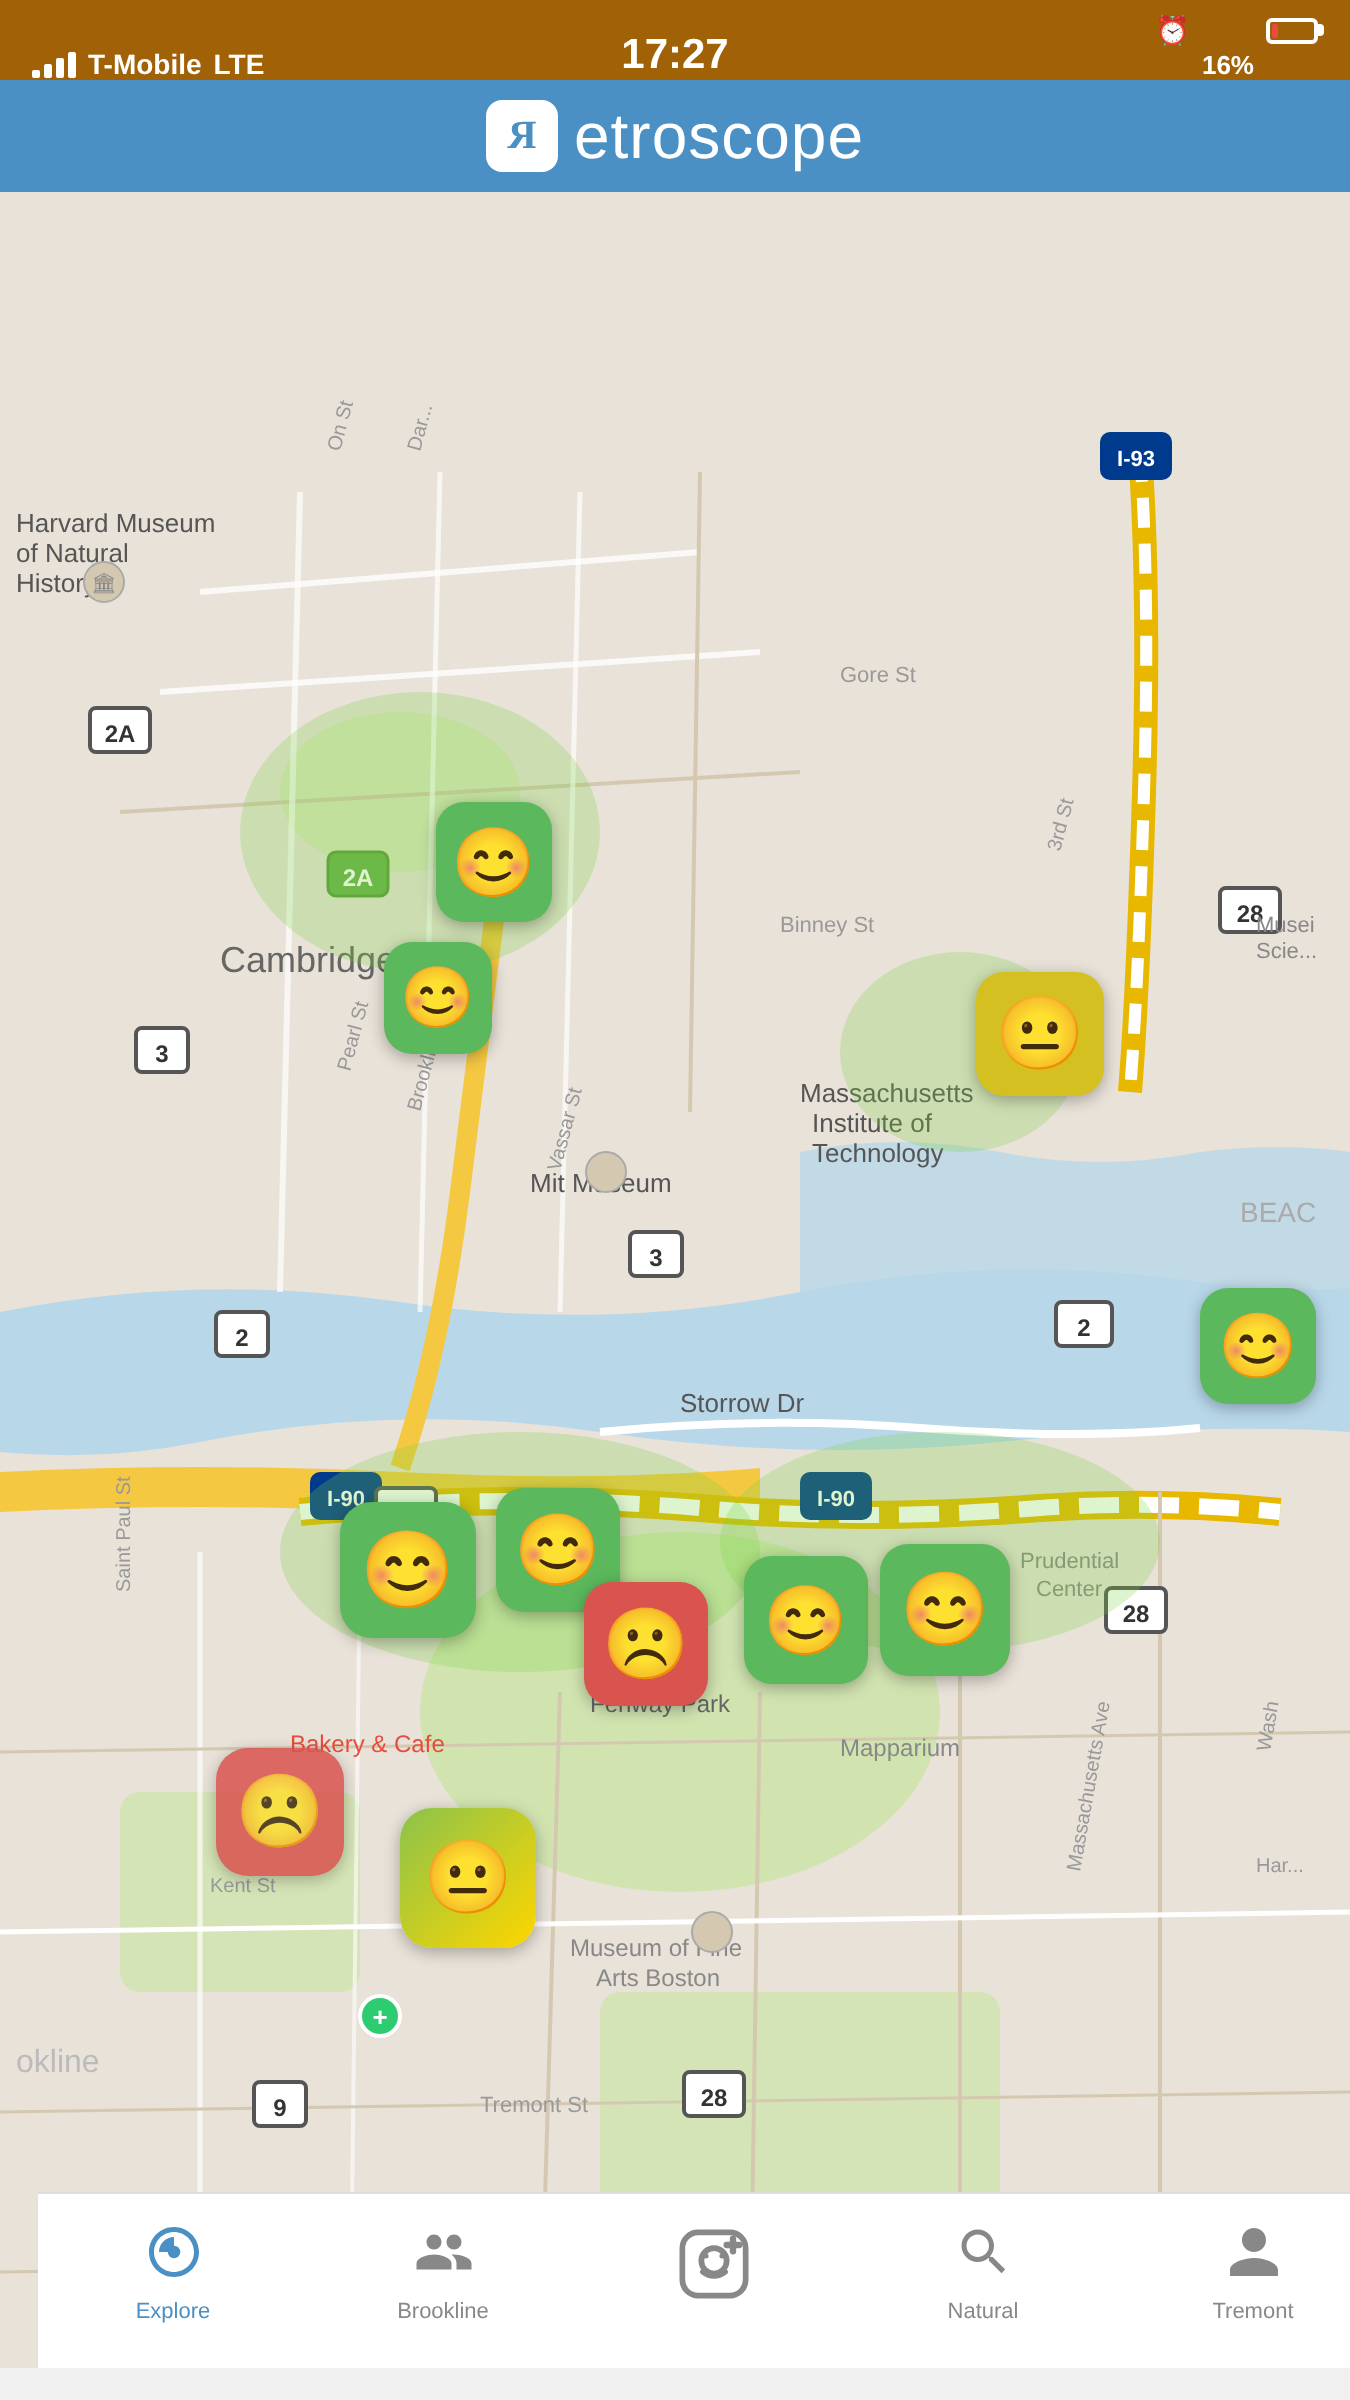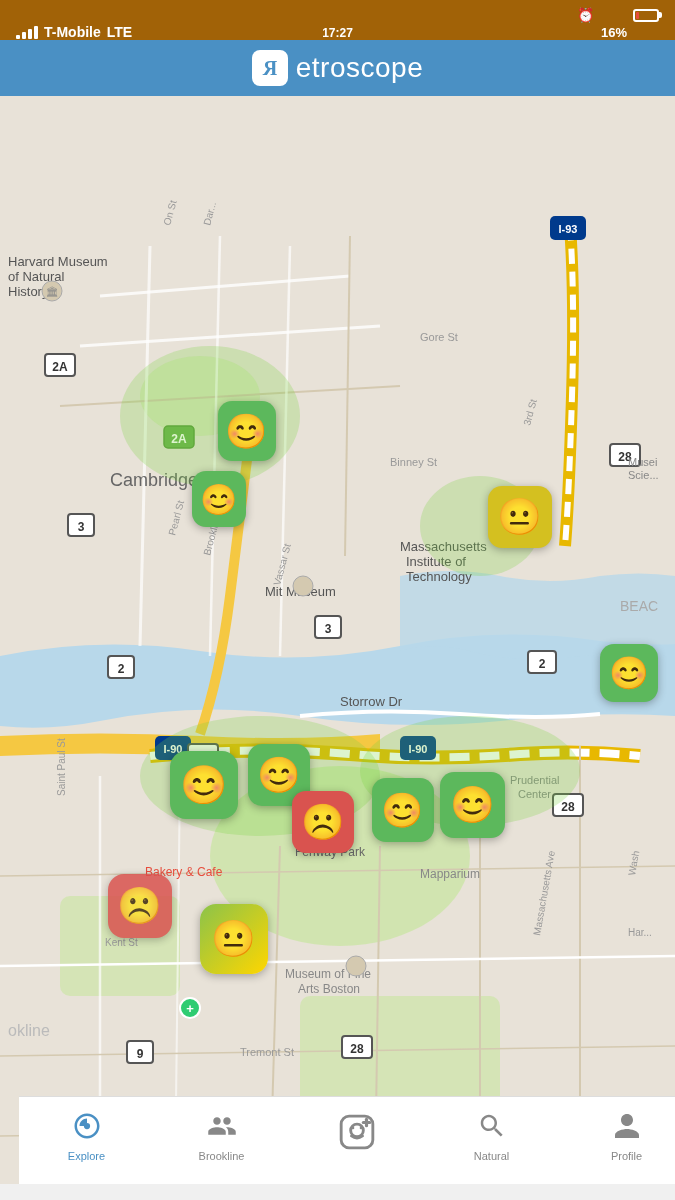--- a/index.html
+++ b/index.html
@@ -88,21 +88,21 @@
       align-items: center;
       justify-content: center;
       font-size: 20px;
       font-weight: 900;
       color: #4a90c4;
       transform: scaleX(-1);
       font-family: Georgia, serif;
     }
     .app-title {
       color: white;
-      font-size: 28px;
+      font-size: 32px;
       font-weight: 400;
       letter-spacing: 0.5px;
     }
     .app-title span { font-weight: 300; }
 
     
     .map-area {
       position: relative;
       width: 675px;
       height: 1088px;
@@ -185,21 +185,21 @@
   <div class="status-left">
     <div class="signal-bars">
       <span style="height:4px"></span>
       <span style="height:7px"></span>
       <span style="height:10px"></span>
       <span style="height:13px"></span>
     </div>
     <span>T-Mobile</span>
     <span>LTE</span>
   </div>
-  <span style="position:absolute;left:50%;transform:translateX(-50%);font-size:12px;">17:27</span>
+  <span style="position:absolute;left:50%;transform:translateX(-50%);font-size:21px;">17:27</span>
   <div class="status-right">
     <span style="font-size:14px;">⏰</span>
     <span style="font-size:13px;margin-top:35px;">16%</span>
     <div class="battery-container">
       <div class="battery-icon">
         <div class="battery-fill"></div>
       </div>
     </div>
   </div>
 </div>
@@ -462,16 +462,16 @@
       </div>
       <span class="tab-label">Natural</span>
     </div>
 
     <div class="tab-item">
       <div class="tab-icon">
         <svg viewBox="0 0 24 24" xmlns="http://www.w3.org/2000/svg">
           <path d="M12 12c2.7 0 4.8-2.1 4.8-4.8S14.7 2.4 12 2.4 7.2 4.5 7.2 7.2 9.3 12 12 12zm0 2.4c-3.2 0-9.6 1.6-9.6 4.8v2.4h19.2v-2.4c0-3.2-6.4-4.8-9.6-4.8z"></path>
         </svg>
       </div>
-      <span class="tab-label">Profile</span>
+      <span class="tab-label">Tremont</span>
     </div>
   </div>
 </div>
 
 </body></html>

